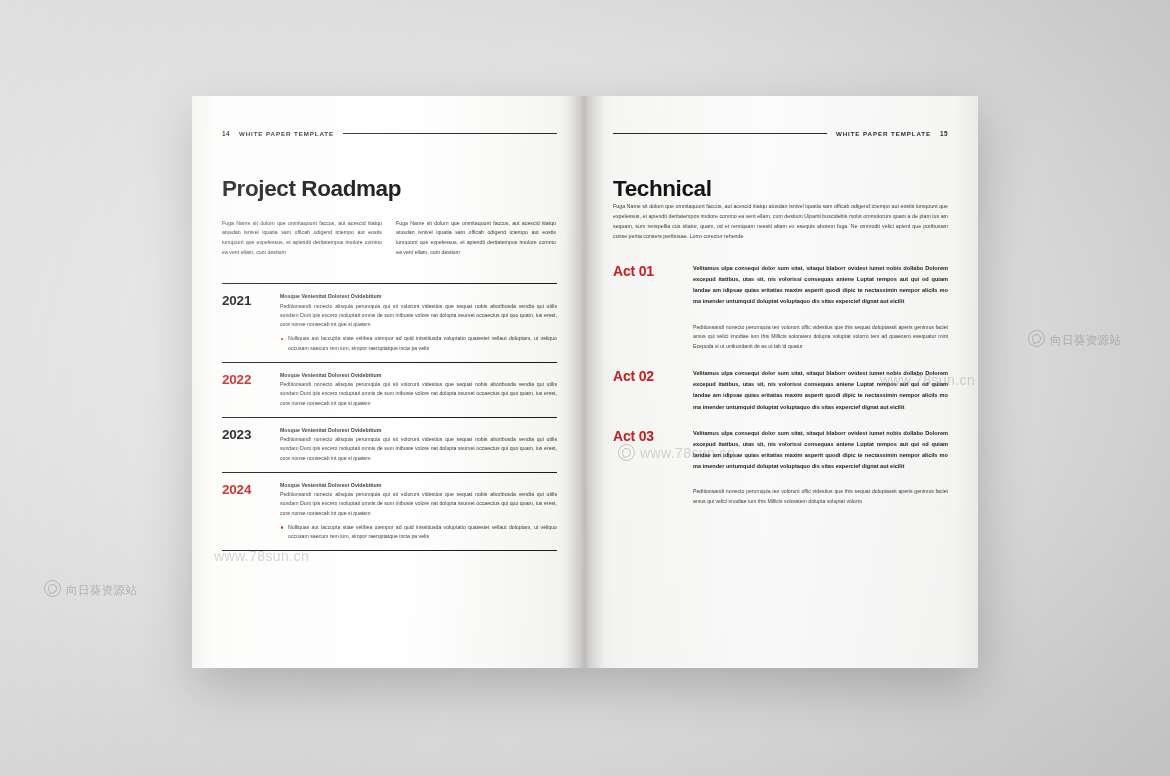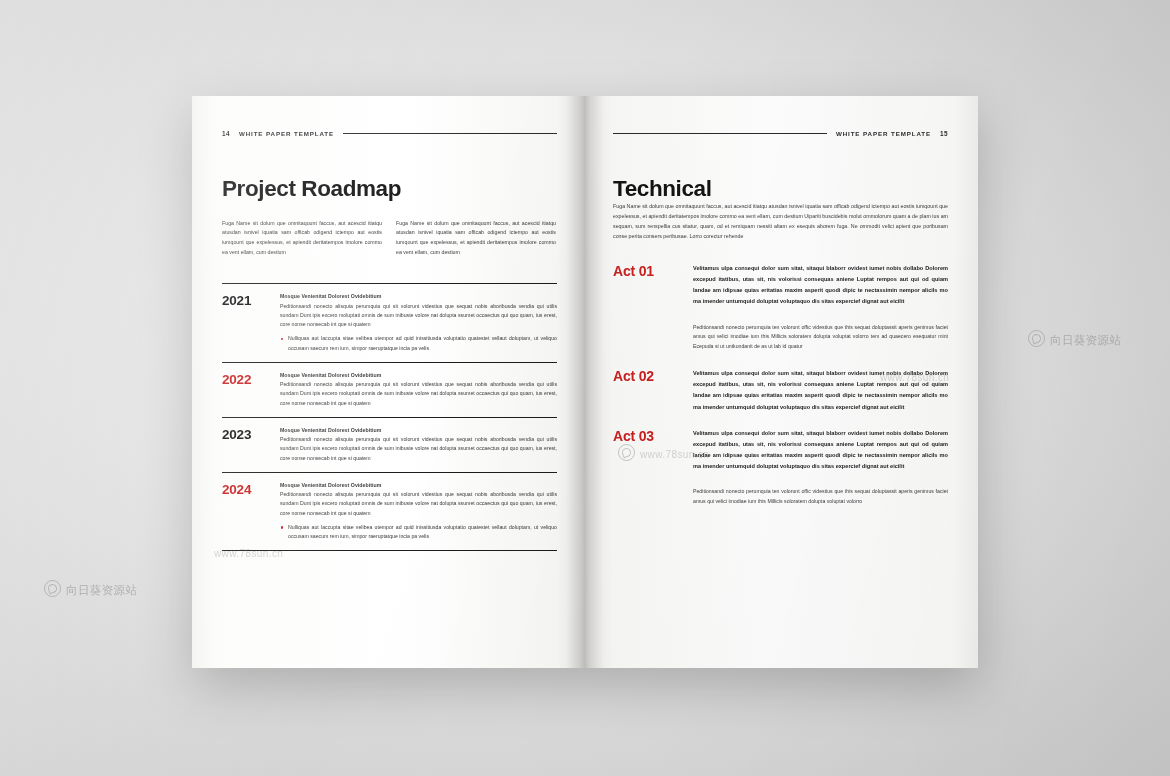--- a/index.html
+++ b/index.html
@@ -217,21 +217,21 @@
     font-size: 5.2px;
     line-height: 1.88;
     color: #3d3d3d;
     text-align: justify;
   }
 
   
   .wm {
     position: absolute;
     color: rgba(120,120,120,.30);
-    font-size: 10px;
+    font-size: 14px;
     letter-spacing: .4px;
     white-space: nowrap;
     pointer-events: none;
     z-index: 9;
     font-family: "Liberation Sans", sans-serif;
   }
   .wm-strong { color: rgba(110,110,110,.42); }
   .wm-logo {
     display: inline-block;
     width: 15px;

